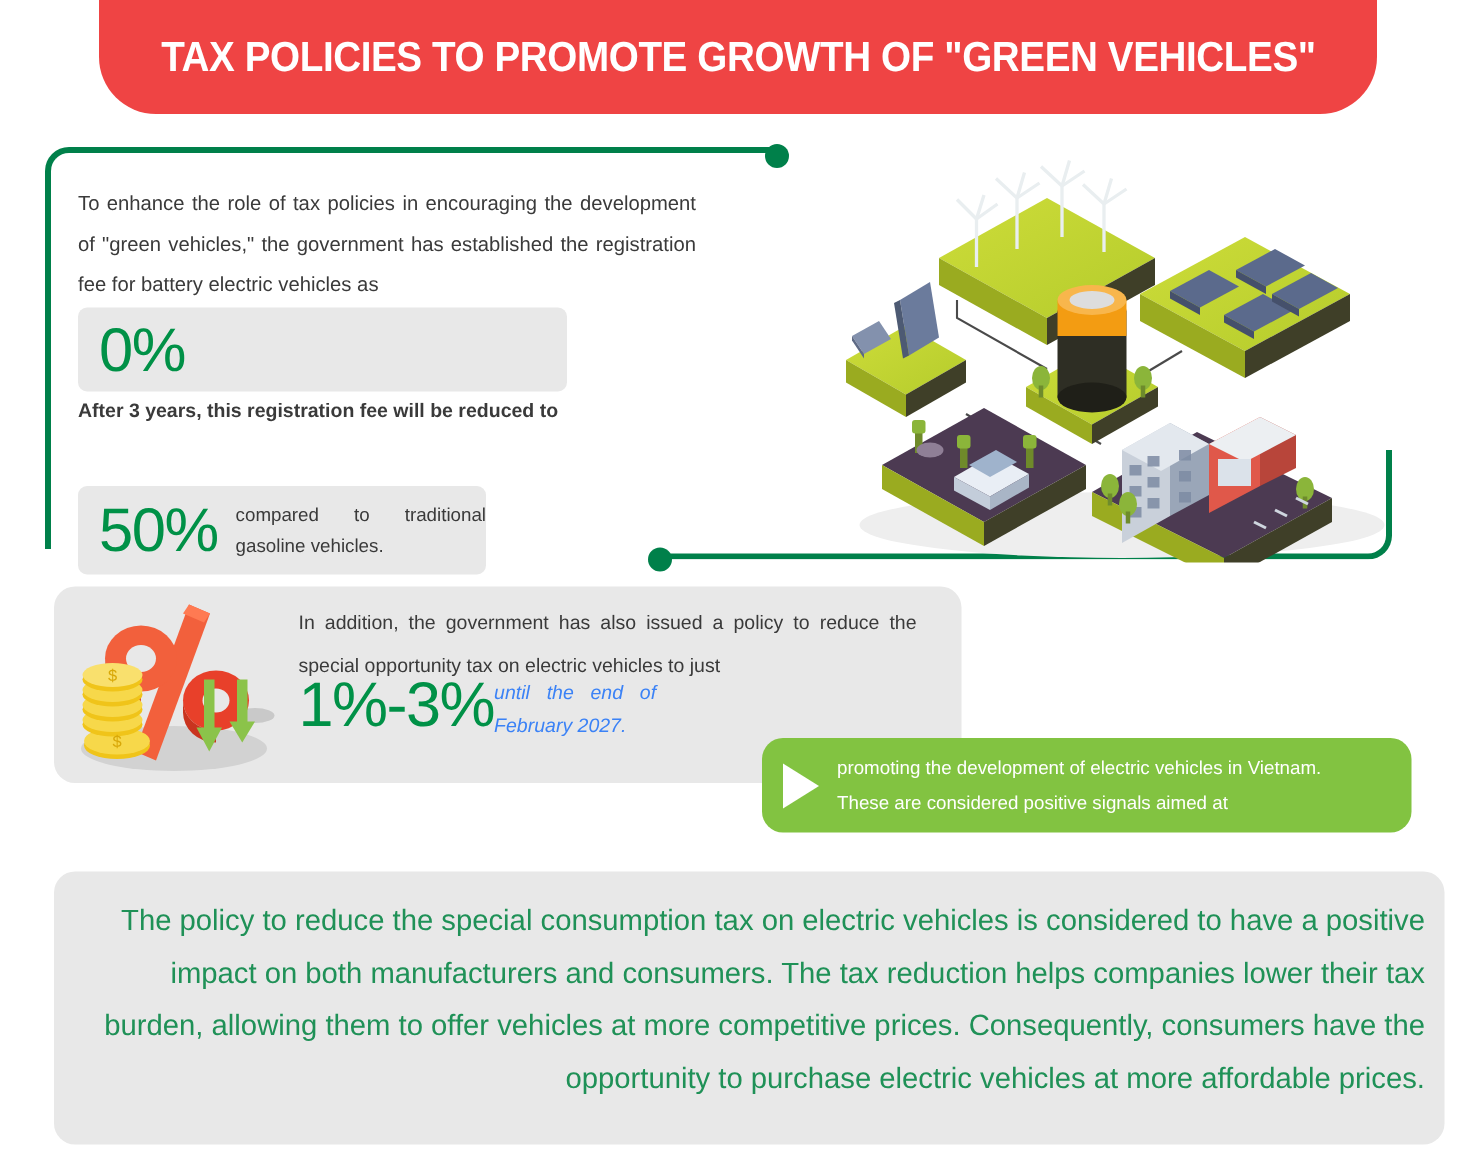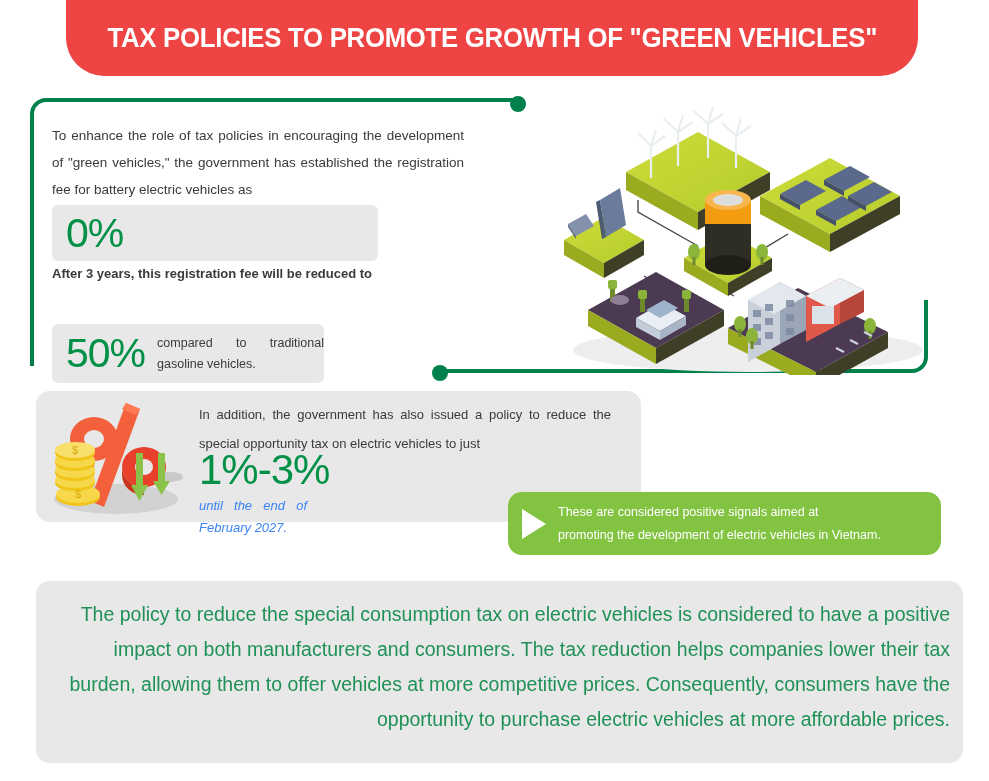--- a/index.html
+++ b/index.html
@@ -177,21 +177,20 @@
     line-height: 29px;
     color: #3a3a3a;
     text-align: justify;
   }
   .range-row {
     position: absolute;
     left: 199px;
     top: 448px;
     display: flex;
     align-items: flex-start;
-    flex-direction: column;
   }
   .range-number {
     color: #009147;
     font-size: 42px;
     line-height: 44px;
     letter-spacing: -1px;
   }
   .range-desc {
     font-size: 13px;
     line-height: 22px;
@@ -476,19 +475,19 @@
 <div class="panel-mid-text">In addition, the government has also issued a policy to reduce the special opportunity tax on electric vehicles to just</div>
 
 <div class="range-row">
   <div class="range-number">1%-3%</div>
   <div class="range-desc">until the end of February 2027.</div>
 </div>
 
 <div class="callout">
   <div class="callout-play"></div>
   <div class="callout-text">
+    <div>promoting the development of electric vehicles in Vietnam.</div>
     <div>These are considered positive signals aimed at</div>
-    <div>promoting the development of electric vehicles in Vietnam.</div>
   </div>
 </div>
 
 <div class="panel-bottom"></div>
 <div class="panel-bottom-text">The policy to reduce the special consumption tax on electric vehicles is considered to have a positive impact on both manufacturers and consumers. The tax reduction helps companies lower their tax burden, allowing them to offer vehicles at more competitive prices. Consequently, consumers have the opportunity to purchase electric vehicles at more affordable prices.</div>
 
 </body></html>

